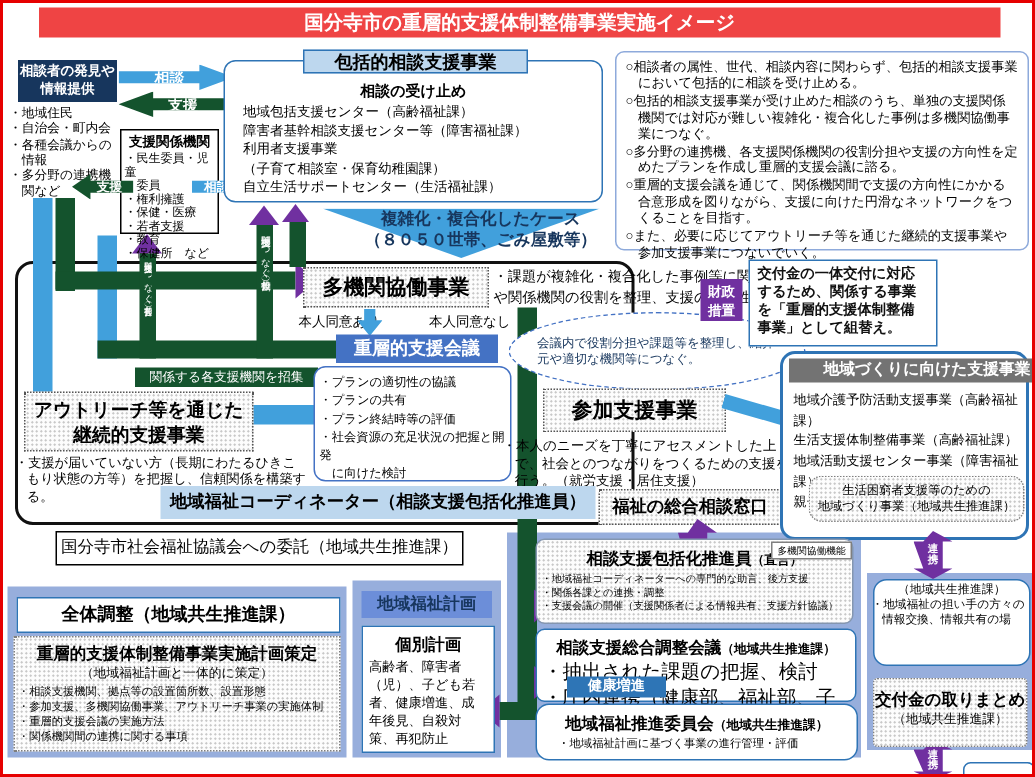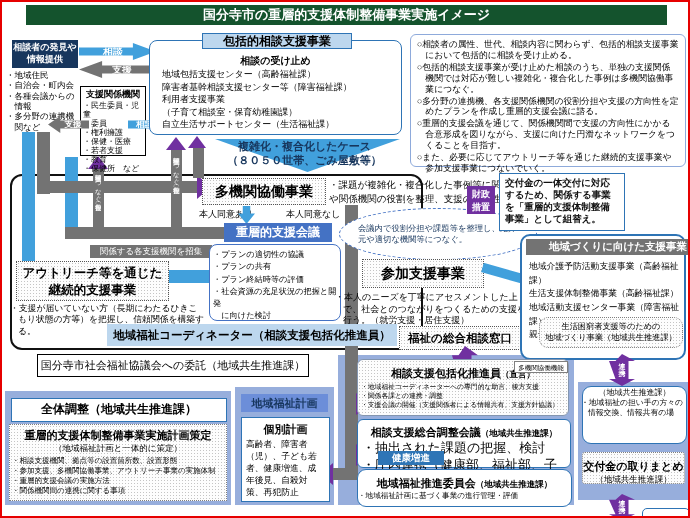--- a/index.html
+++ b/index.html
@@ -4,41 +4,41 @@
 <style>
   html,body{margin:0;padding:0;}
   body{font-family:"Liberation Sans","DejaVu Sans",sans-serif;}
   #page{position:relative;width:690px;height:518px;background:#fff;border:2px solid #e60000;box-sizing:border-box;overflow:hidden;}
   .abs{position:absolute;box-sizing:border-box;}
   .ml{white-space:pre-line;}
   .ctr{text-align:center;}
   .dot{background-color:#fdfdfd;background-image:radial-gradient(#c4c4c4 0.7px,transparent 0.8px);background-size:3px 3px;}
   .bar{position:absolute;}
   .bgb{background:#41a0dc;}
-  .bgp{background:#737373;}
+  .bgp{background:#14532d;}
   .ar{position:absolute;color:#fff;font-weight:bold;display:flex;align-items:center;justify-content:center;}
   .ar.r{clip-path:polygon(0 26%,70% 26%,70% 0,100% 50%,70% 100%,70% 74%,0 74%);padding-right:9px;}
   .ar.l{clip-path:polygon(100% 26%,30% 26%,30% 0,0 50%,30% 100%,30% 74%,100% 74%);padding-left:9px;}
   .chev{clip-path:polygon(0 0,100% 0,50% 100%);background:#41a0dc;}
   .bdown{clip-path:polygon(28% 0,72% 0,72% 42%,100% 42%,50% 100%,0 42%,28% 42%);background:#41a0dc;}
   .dia{clip-path:polygon(50% 0,100% 22%,75% 22%,75% 78%,100% 78%,50% 100%,0 78%,25% 78%,0 22%,25% 22%);background:#7030a0;color:#fff;font-size:7px;font-weight:bold;line-height:1.05;display:flex;align-items:center;justify-content:center;text-align:center;white-space:pre-line;position:absolute;}
   .tri{position:absolute;width:0;height:0;}
   .vtxt{writing-mode:vertical-rl;color:#fff;font-size:6.3px;line-height:1;position:absolute;}
   .note-item{text-indent:-0.95em;padding-left:0.95em;margin-bottom:1px;}
   .hang{text-indent:-0.9em;padding-left:0.9em;}
   .bt{font-weight:bold;}
   .panel{position:absolute;background:#97aedc;}
   .wbox{position:absolute;background:#fff;border:1.5px solid #2e74b5;}
 </style>
 </head>
 <body>
 
 <div id="page">
 
-  <div class="abs ctr" style="left:24px;top:3px;width:641px;height:20px;background:#14532d;color:#fff;font-weight:bold;font-size:13px;line-height:20px;">国分寺市の重層的支援体制整備事業実施イメージ</div>
+  <div class="abs ctr" style="left:24px;top:3px;width:641px;height:20px;background:#ef4444;color:#fff;font-weight:bold;font-size:13px;line-height:20px;">国分寺市の重層的支援体制整備事業実施イメージ</div>
 
   <div class="abs" style="left:8px;top:172px;width:413px;height:176px;border:2px solid #111;border-radius:12px;"></div>
 
   <div class="panel" style="left:3px;top:389px;width:226px;height:114px;"></div>
   <div class="panel" style="left:233px;top:385px;width:99px;height:118px;"></div>
   <div class="panel" style="left:336px;top:353px;width:236px;height:150px;"></div>
   <div class="panel" style="left:576px;top:380px;width:111px;height:118px;"></div>
 
   <div class="bar bgb" style="left:20px;top:130px;width:13px;height:130px;"></div>
   <div class="bar bgp" style="left:35px;top:130px;width:13px;height:62px;"></div>
@@ -100,21 +100,21 @@
 
   <div class="abs" style="left:408px;top:32px;width:276px;height:133px;border:1px solid #8eaadb;border-radius:6px;background:#fff;padding:4px 6px;font-size:8.8px;line-height:1.24;">
       <div class="note-item">○相談者の属性、世代、相談内容に関わらず、包括的相談支援事業において包括的に相談を受け止める。</div>
       <div class="note-item">○包括的相談支援事業が受け止めた相談のうち、単独の支援関係機関では対応が難しい複雑化・複合化した事例は多機関協働事業につなぐ。</div>
       <div class="note-item">○多分野の連携機、各支援関係機関の役割分担や支援の方向性を定めたプランを作成し重層的支援会議に諮る。</div>
       <div class="note-item">○重層的支援会議を通じて、関係機関間で支援の方向性にかかる合意形成を図りながら、支援に向けた円滑なネットワークをつくることを目指す。</div>
       <div class="note-item">○また、必要に応じてアウトリーチ等を通じた継続的支援事業や参加支援事業につないでいく。</div>
     </div>
 
   <div class="abs chev" style="left:213px;top:137px;width:185px;height:33px;"></div>
-  <div class="abs ctr ml" style="left:200px;top:137px;width:205px;color:#17365d;font-weight:bold;font-size:11px;line-height:1.3;">複雑化・複合化したケース
+  <div class="abs ctr ml" style="left:216px;top:137px;width:205px;color:#17365d;font-weight:bold;font-size:11px;line-height:1.3;">複雑化・複合化したケース
 （８０５０世帯、ごみ屋敷等）</div>
 
   <div class="abs dot ctr" style="left:200px;top:176px;width:124px;height:27px;border:1.5px dotted #555;font-weight:bold;font-size:14px;line-height:25px;">多機関協働事業</div>
   <div class="abs" style="left:197px;top:206px;font-size:9px;">本人同意あり</div>
   <div class="abs" style="left:284px;top:206px;font-size:9px;">本人同意なし</div>
   <div class="abs bdown" style="left:236px;top:204px;width:17px;height:18px;"></div>
   <div class="abs ctr" style="left:222px;top:221px;width:108px;height:19px;background:#4472c4;color:#fff;font-weight:bold;font-size:12px;line-height:19px;">重層的支援会議</div>
   <div class="abs ml" style="left:207px;top:242px;width:132px;height:77px;border:1.5px solid #4472c4;border-radius:8px;background:#fff;font-size:8.2px;line-height:1.5;padding:4px 3px;">・プランの適切性の協議
 ・プランの共有
 ・プラン終結時等の評価
@@ -187,26 +187,26 @@
     </div>
     <div class="ml" style="font-size:13px;line-height:1.3;padding:0 4px;">・抽出された課題の把握、検討
 ・庁内連携（健康部、福祉部、子ども家庭部）の強化</div>
   </div>
   <div class="abs ctr" style="left:376px;top:449px;width:66px;height:14px;background:#2e75b6;color:#fff;font-weight:bold;font-size:9.5px;line-height:14px;">健康増進</div>
 
   <div class="wbox" style="left:355px;top:467px;width:213px;height:36px;border-radius:9px;">
     <div class="ctr" style="margin-top:3px;">
       <span class="bt" style="font-size:11px;">地域福祉推進委員会</span><span class="bt" style="font-size:8.5px;">（地域共生推進課）</span>
     </div>
-    <div style="font-size:7.6px;padding:0 0;">・地域福祉計画に基づく事業の進行管理・評価</div>
+    <div style="font-size:7.6px;padding:0 14px;">・地域福祉計画に基づく事業の進行管理・評価</div>
   </div>
 
   <div class="wbox" style="left:580px;top:384px;width:103px;height:56px;border-radius:9px;">
     <div class="ctr" style="font-size:8px;">（地域共生推進課）</div>
     <div class="hang" style="font-size:7.8px;line-height:1.25;padding:0 2px 0 5px;">・地域福祉の担い手の方々の情報交換、情報共有の場</div>
   </div>
 
-  <div class="abs dot" style="left:580px;top:450px;width:103px;height:32px;border:1px dotted #7f7f7f;border-radius:3px;">
+  <div class="abs dot" style="left:580px;top:450px;width:103px;height:46px;border:1px dotted #7f7f7f;border-radius:3px;">
     <div class="ctr bt" style="font-size:11px;margin-top:6px;">交付金の取りまとめ</div>
     <div class="ctr" style="font-size:8.5px;">（地域共生推進課）</div>
   </div>
 
 </div>
 
 </body></html>

